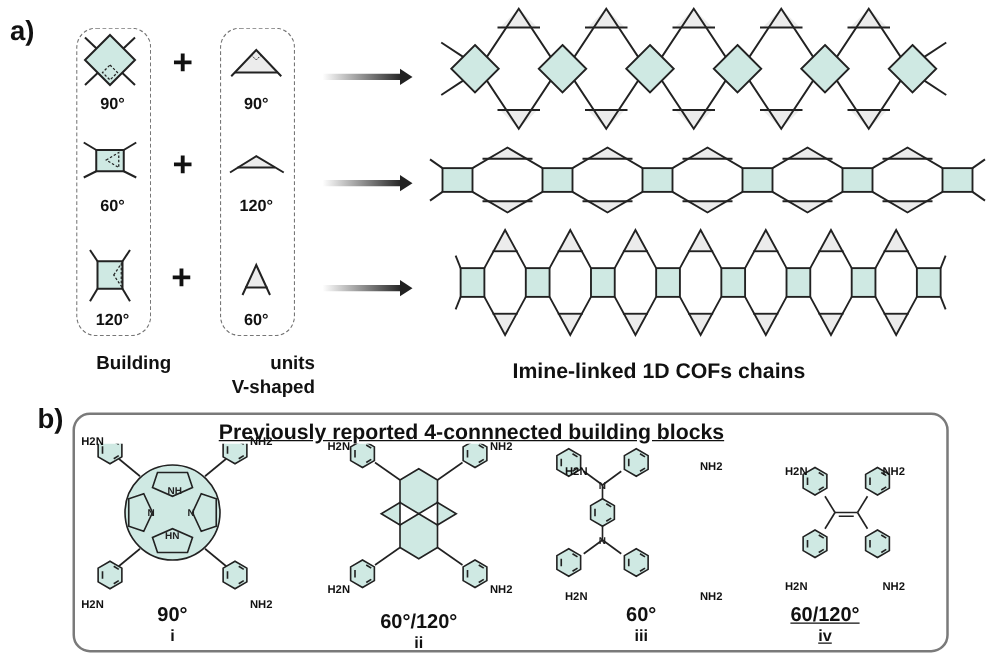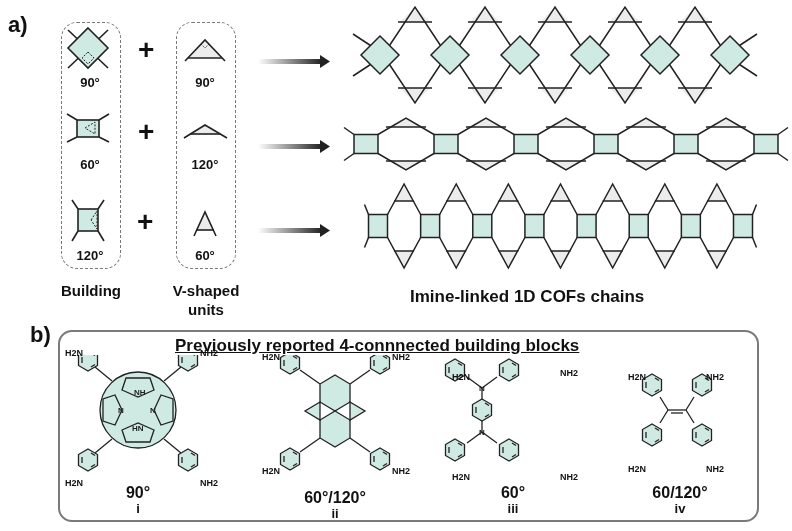--- a/index.html
+++ b/index.html
@@ -1,20 +1,20 @@
 <!DOCTYPE html>
 <html><head>
 <meta charset="utf-8">
 <style>
   html,body{margin:0;padding:0;background:#fff;}
   body{width:792px;height:531px;position:relative;overflow:hidden;font-family:"Liberation Sans",sans-serif;color:#111;}
   .abs{position:absolute;}
   .panel-label{font-weight:bold;font-size:22px;}
   .deg{font-weight:bold;font-size:13px;text-align:center;width:60px;}
-  .caption{font-weight:bold;font-size:15px;text-align:center;line-height:19px;}
+  .caption{font-weight:bold;font-size:15px;text-align:right;line-height:19px;}
   .plus{font-weight:bold;font-size:28px;}
   .dashbox{border:1.5px dashed #777;border-radius:16px;}
   .b-box{border:2.5px solid #7a7a7a;border-radius:14px;}
   .b-title{font-weight:bold;font-size:17px;}
   .mol-label{font-weight:bold;font-size:16px;text-align:center;line-height:16px;}
   .mol-roman{font-weight:bold;font-size:13px;text-align:center;}
   svg text{font-family:"Liberation Sans",sans-serif;}
 </style>
 </head>
 <body>
@@ -273,22 +273,22 @@
 <div class="abs deg" style="left:175px;top:248px;">60°</div>
 
 <div class="abs plus" style="left:138px;top:34px;">+</div>
 <div class="abs plus" style="left:138px;top:116px;">+</div>
 <div class="abs plus" style="left:137px;top:206px;">+</div>
 
 <div class="abs caption" style="left:45px;top:281px;width:92px;">
   <div>Building</div>
 </div>
 <div class="abs caption" style="left:160px;top:281px;width:92px;">
+  <div>units</div>
   <div>V-shaped</div>
-  <div>units</div>
 </div>
 
 <div class="abs" style="left:410px;top:287px;font-weight:bold;font-size:17px;text-align:center;">Imine-linked 1D COFs chains</div>
 
 <div class="abs panel-label" style="left:30px;top:322px;">b)</div>
 <div class="abs b-box" style="left:58px;top:330px;width:697px;height:188px;"></div>
 <div class="abs b-title" style="left:175px;top:336px;text-decoration:underline;">Previously reported 4-connnected building blocks</div>
 
 <svg class="abs" style="left:0;top:355px;" width="792" height="140" stroke="#222" stroke-width="1.3" font-size="8" font-weight="bold">
   <defs>
@@ -390,16 +390,16 @@
   <div class="mol-roman">i</div>
 </div>
 <div class="abs" style="left:295px;top:490px;width:80px;">
   <div class="mol-label">60°/120°</div>
   <div class="mol-roman">ii</div>
 </div>
 <div class="abs" style="left:488px;top:485px;width:50px;">
   <div class="mol-label">60°</div>
   <div class="mol-roman">iii</div>
 </div>
-<div class="abs" style="left:640px;top:485px;width:80px;">
+<div class="abs" style="left:620px;top:485px;width:80px;text-decoration:underline;">
   <div class="mol-label">60/120°</div>
   <div class="mol-roman">iv</div>
 </div>
 
 </body></html>

